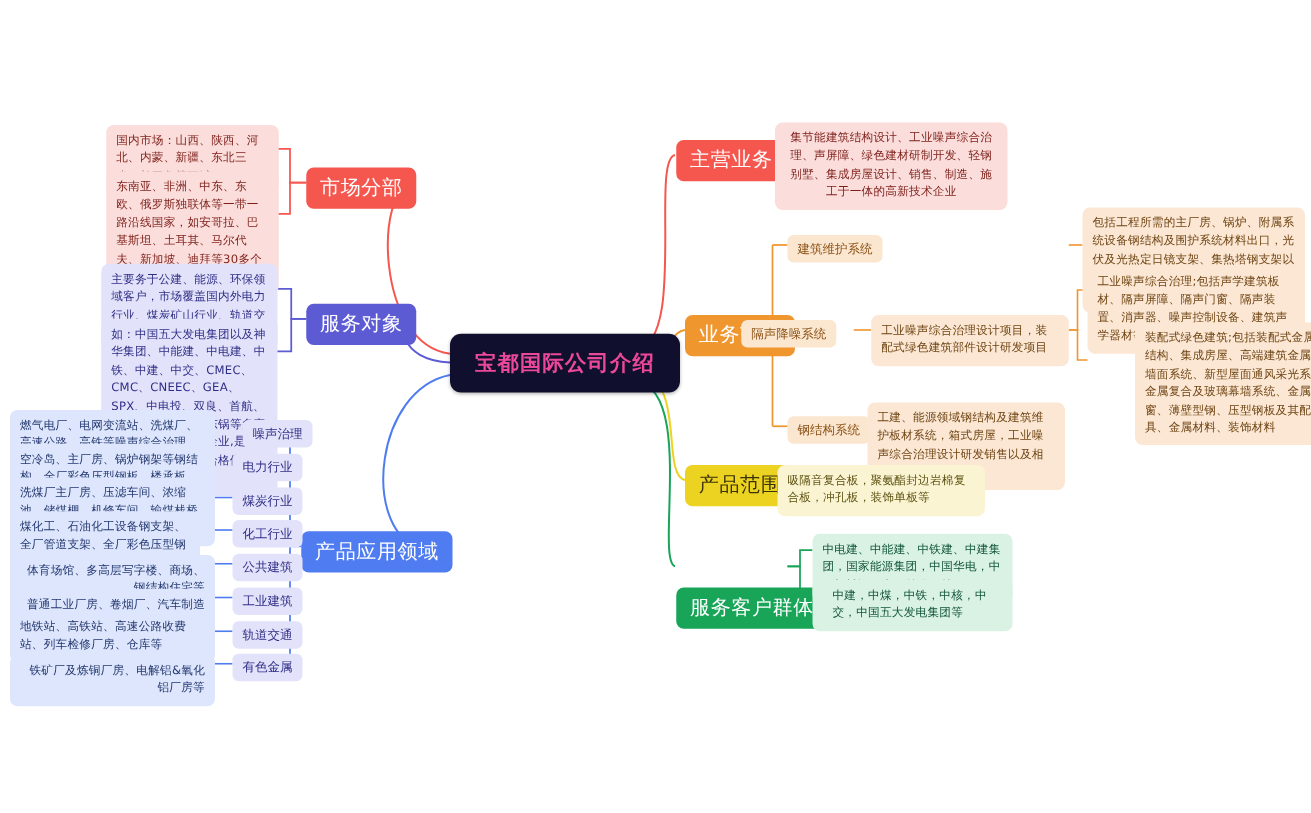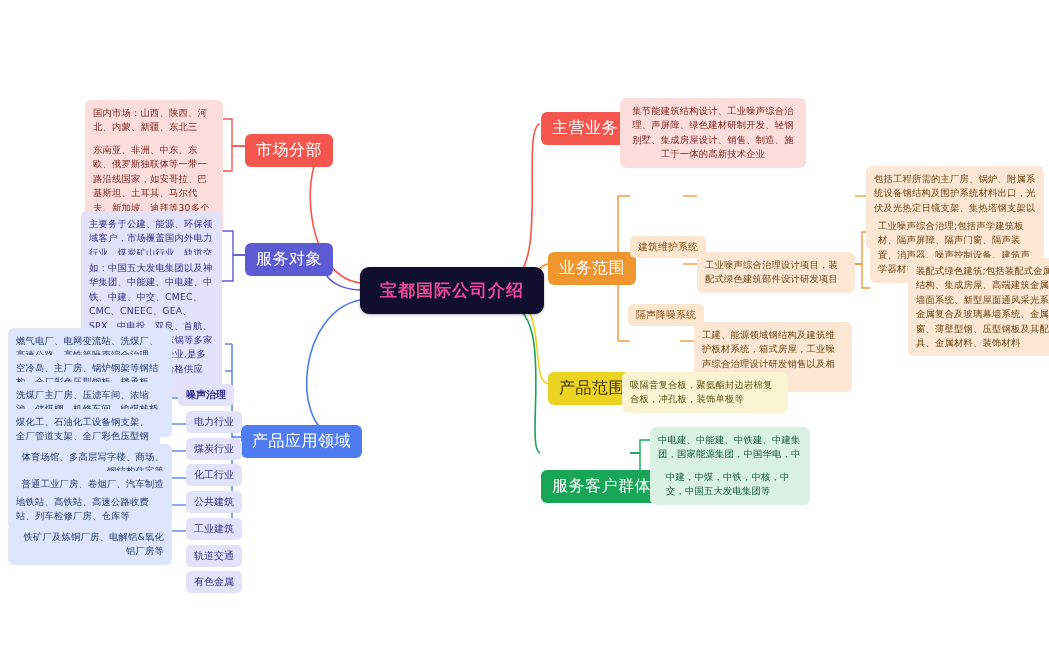--- a/index.html
+++ b/index.html
@@ -34,21 +34,21 @@
   .pill.red    { background: #f5564e; }
   .pill.indigo { background: #5d5bd4; }
   .pill.blue   { background: #4f7cf0; }
   .pill.orange { background: #f0962f; }
   .pill.yellow { background: #edd321; color:#3a3308; }
   .pill.green  { background: #18a558; }
 
   
   .sublabel {
     font-size: 10px; border-radius: 5px; padding: 4px 8px;
-    white-space: nowrap; font-weight: normal; margin-top: 48px;
+    white-space: nowrap; font-weight: normal;
   }
   .sublabel.indigo { background:#e3e2fb; color:#2f2e86; }
   .sublabel.orange { background:#fbe6d0; color:#8a5114; }
 
   
   .card {
     font-size: 9.3px; line-height: 1.55; border-radius: 6px;
     padding: 6px 8px; letter-spacing: .2px;
   }
   .card.red    { background:#fbdedc; color:#7d1e18; }
@@ -130,21 +130,21 @@
   <div class="node pill red" style="left:245px; top:134px;">市场分部</div>
   <div class="node card red" style="left:85px; top:100px; width:138px;">国内市场：山西、陕西、河北、内蒙、新疆、东北三省、长三角等区域</div>
   <div class="node card red" style="left:85px; top:137px; width:138px;">东南亚、非洲、中东、东欧、俄罗斯独联体等一带一路沿线国家，如安哥拉、巴基斯坦、土耳其、马尔代夫、新加坡、迪拜等30多个国家及地区</div>
 
   <div class="node pill indigo" style="left:245px; top:243px;">服务对象</div>
   <div class="node card indigo" style="left:81px; top:211px; width:141px;">主要务于公建、能源、环保领域客户，市场覆盖国内外电力行业、煤炭矿山行业、轨道交通、噪声综合治理等</div>
   <div class="node card indigo" style="left:81px; top:255px; width:141px;">如：中国五大发电集团以及神华集团、中能建、中电建、中铁、中建、中交、CMEC、CMC、CNEEC、GEA、SPX、中电投、双良、首航、哈电国际、上锅、东锅等多家央企、外企及上市企业,是多家央企及上市企业合格供应商。</div>
 
   <div class="node pill blue" style="left:241px; top:425px;">产品应用领域</div>
 
-  <div class="node sublabel indigo" style="left:178px; top:336px;font-weight:bold;">噪声治理</div>
+  <div class="node sublabel indigo" style="left:194px; top:336px;">噪声治理</div>
   <div class="node card blue" style="left:8px; top:328px; width:164px;">燃气电厂、电网变流站、洗煤厂、高速公路、高铁等噪声综合治理</div>
 
   <div class="node sublabel indigo" style="left:186px; top:363px;">电力行业</div>
   <div class="node card blue" style="left:8px; top:355px; width:164px;">空冷岛、主厂房、锅炉钢架等钢结构、全厂彩色压型钢板、楼承板、全厂保温用彩板、干燥棚等</div>
 
   <div class="node sublabel indigo" style="left:186px; top:390px;">煤炭行业</div>
   <div class="node card blue" style="left:8px; top:382px; width:164px;">洗煤厂主厂房、压滤车间、浓缩池、储煤棚、机修车间、输煤栈桥等</div>
 
   <div class="node sublabel indigo" style="left:186px; top:416px;">化工行业</div>
   <div class="node card blue" style="left:8px; top:409px; width:152px;">煤化工、石油化工设备钢支架、全厂管道支架、全厂彩色压型钢板等</div>
@@ -162,21 +162,21 @@
   <div class="node card blue r-align" style="left:8px; top:524px; width:164px;">铁矿厂及炼铜厂房、电解铝&amp;氧化铝厂房等</div>
 
   <div class="node pill red" style="left:541px; top:112px;">主营业务</div>
   <div class="node card red" style="left:620px; top:98px; width:186px;text-align:center;">集节能建筑结构设计、工业噪声综合治理、声屏障、绿色建材研制开发、轻钢别墅、集成房屋设计、销售、制造、施工于一体的高新技术企业</div>
 
   <div class="node pill orange" style="left:548px; top:252px;">业务范围</div>
 
   <div class="node sublabel orange" style="left:630px; top:188px;">建筑维护系统</div>
   <div class="node card orange2" style="left:866px; top:166px; width:178px;">包括工程所需的主厂房、锅炉、附属系统设备钢结构及围护系统材料出口，光伏及光热定日镜支架、集热塔钢支架以及空冷岛、主厂房等相关设备配套钢支架</div>
 
-  <div class="node sublabel orange" style="left:628px; top:256px;">隔声降噪系统</div>
+  <div class="node sublabel orange" style="left:593px; top:256px;">隔声降噪系统</div>
   <div class="node card orange" style="left:697px; top:252px; width:158px;">工业噪声综合治理设计项目，装配式绿色建筑部件设计研发项目</div>
   <div class="node card orange2" style="left:870px; top:213px; width:174px;">工业噪声综合治理;包括声学建筑板材、隔声屏障、隔声门窗、隔声装置、消声器、噪声控制设备、建筑声学器材等</div>
   <div class="node card orange2" style="left:870px; top:258px; width:168px;margin-left:38px;">装配式绿色建筑;包括装配式金属钢结构、集成房屋、高端建筑金属屋面墙面系统、新型屋面通风采光系统、金属复合及玻璃幕墙系统、金属门窗、薄壁型钢、压型钢板及其配套机具、金属材料、装饰材料</div>
 
   <div class="node sublabel orange" style="left:630px; top:333px;">钢结构系统</div>
   <div class="node card orange" style="left:694px; top:322px; width:158px;">工建、能源领域钢结构及建筑维护板材系统，箱式房屋，工业噪声综合治理设计研发销售以及相关的技术管理服务</div>
 
   <div class="node pill yellow" style="left:548px; top:372px;">产品范围</div>
   <div class="node card yellow" style="left:622px; top:372px; width:166px;">吸隔音复合板，聚氨酯封边岩棉复合板，冲孔板，装饰单板等</div>
 

